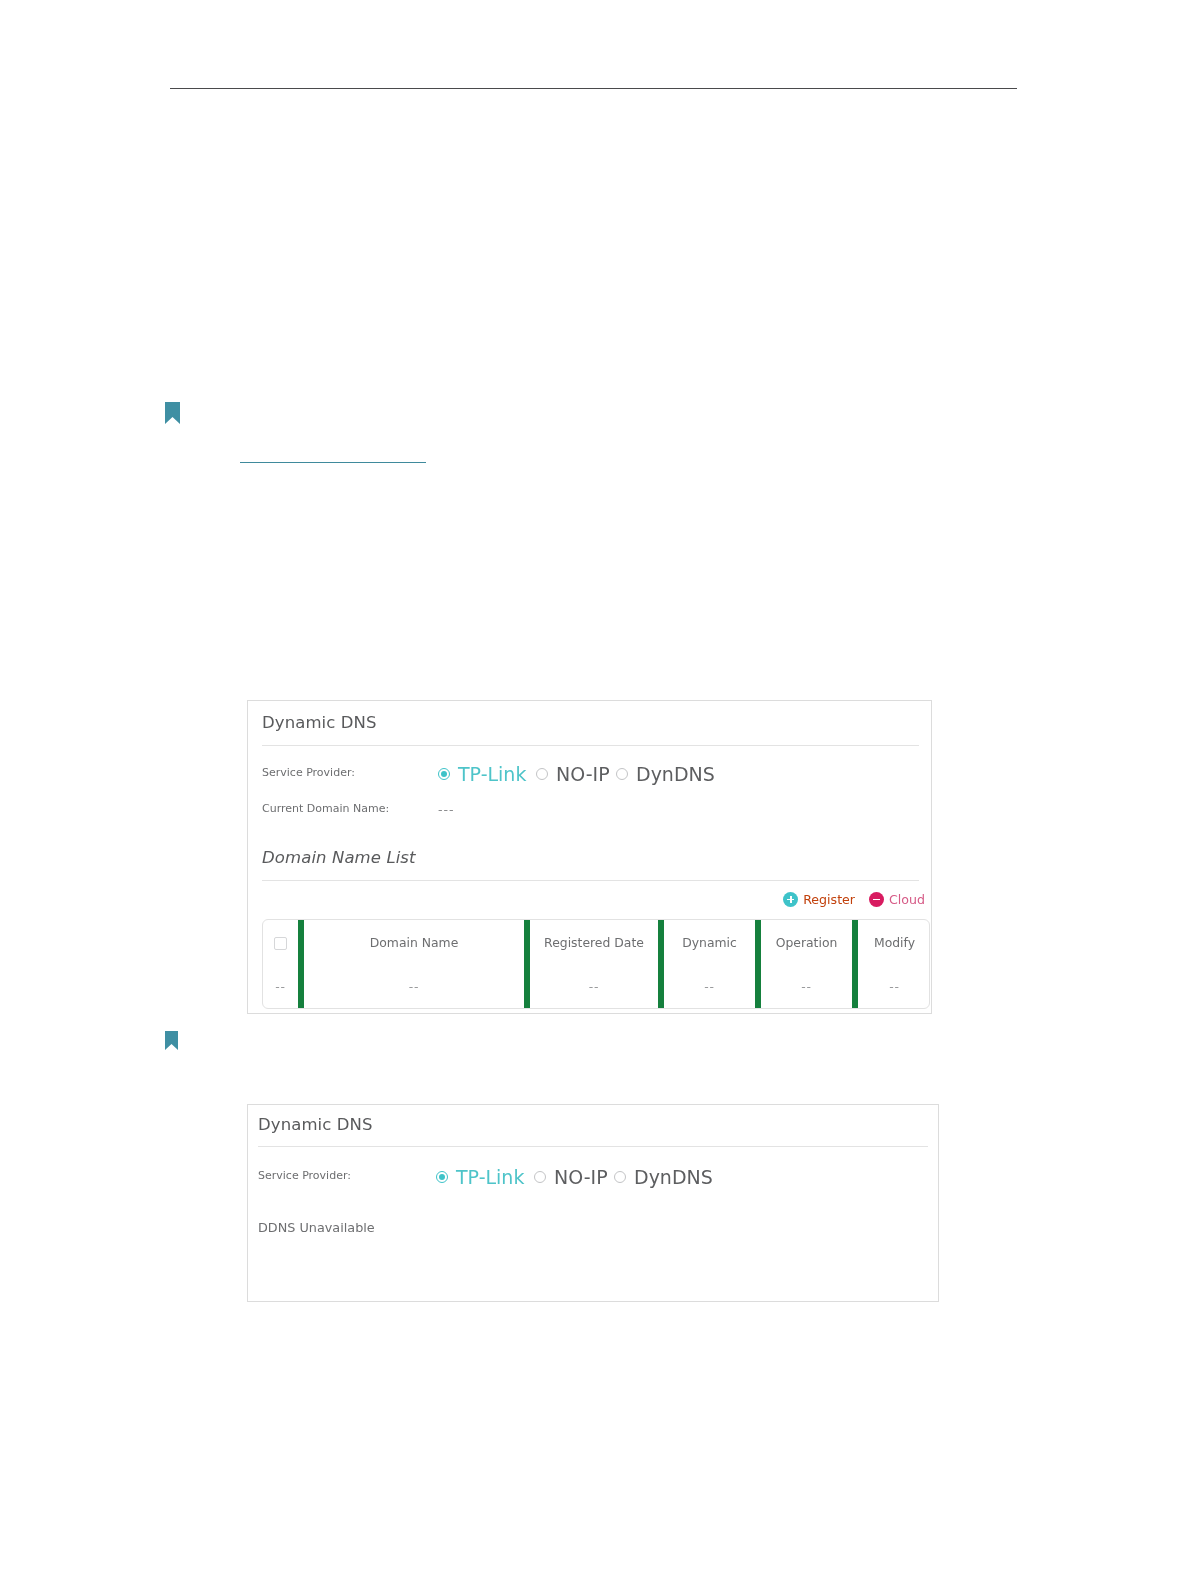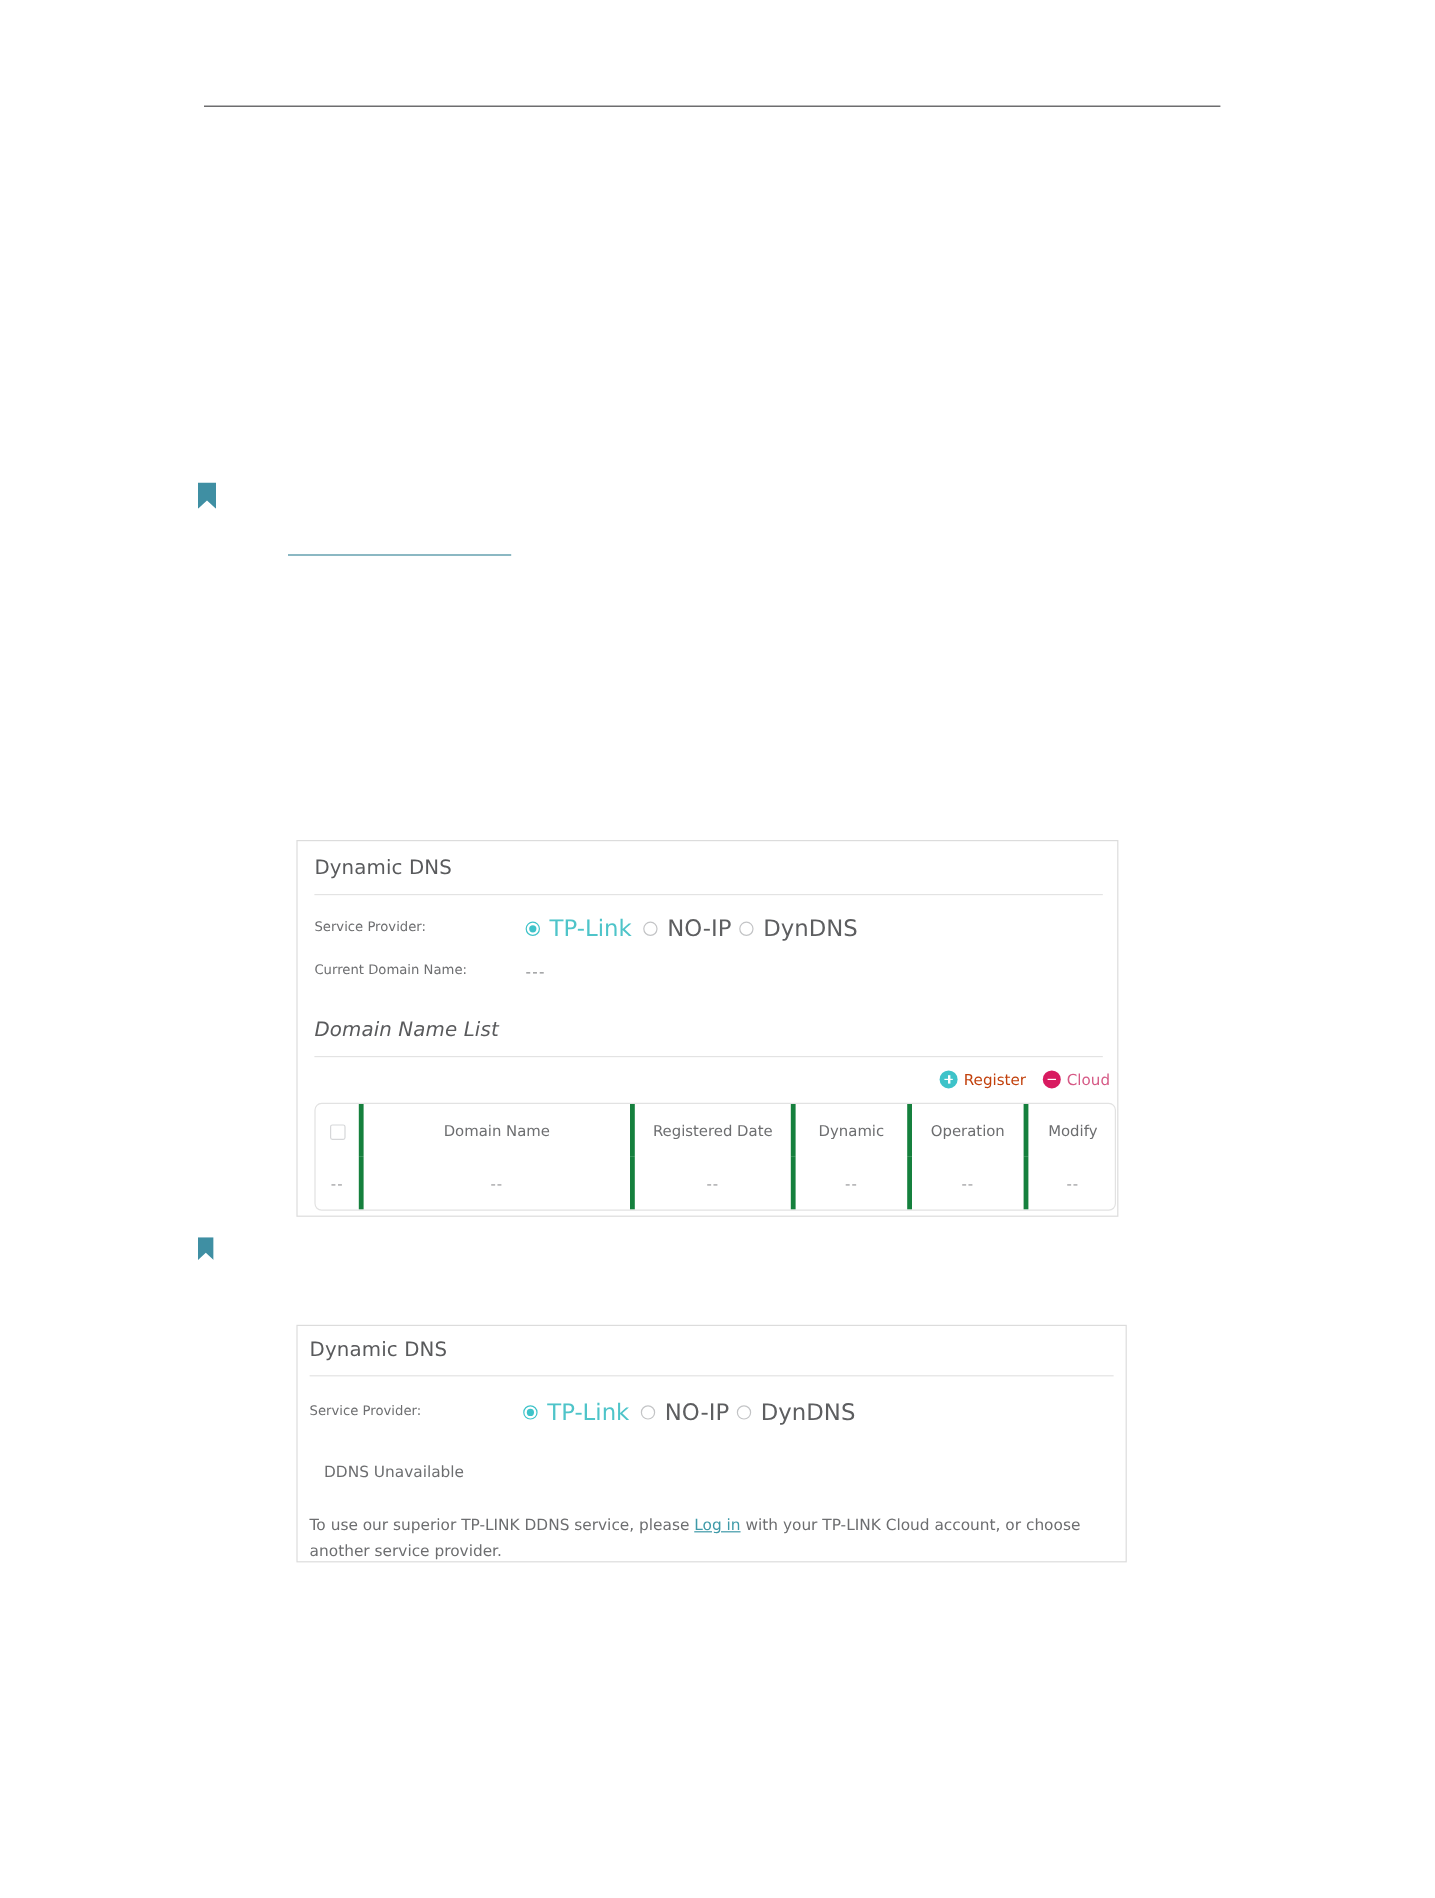--- a/index.html
+++ b/index.html
@@ -168,21 +168,21 @@
     overflow: hidden;
     background: #fff;
   }
   .data-table table {
     border-collapse: collapse;
     width: 100%;
     table-layout: fixed;
   }
   .data-table th,
   .data-table td {
-    border-right: 4px solid #15803d;
+    border-right: 6px solid #15803d;
     border-bottom: 1px solid #e8e8e8;
     font-weight: normal;
     font-size: 12.4px;
     color: #6d6e70;
     text-align: center;
     height: 44px;
     padding: 0;
   }
   .data-table tr:last-child th,
   .data-table tr:last-child td { border-bottom: none; }
@@ -331,18 +331,15 @@
     <div class="radio-item" style="left:98px; top:2px;">
       <span class="radio-dot"></span>
       <span class="radio-label">NO-IP</span>
     </div>
     <div class="radio-item" style="left:178px; top:2px;">
       <span class="radio-dot"></span>
       <span class="radio-label">DynDNS</span>
     </div>
   </div>
 
-  <div class="notice-heading" style="left:10px; top:115px;margin-left:12px;">DDNS Unavailable</div>
-
-  <div class="notice-body" style="left:10px; top:156px; width:672px;">
-    <span>To use our superior TP-LINK DDNS service, please </span><span class="inline-link">Log in</span><span> with your TP-LINK Cloud account, or choose another service provider.</span>
-  </div>
+  <div class="notice-heading" style="left:10px; top:115px;">DDNS Unavailable</div>
+
 </div>
 
 </body></html>

